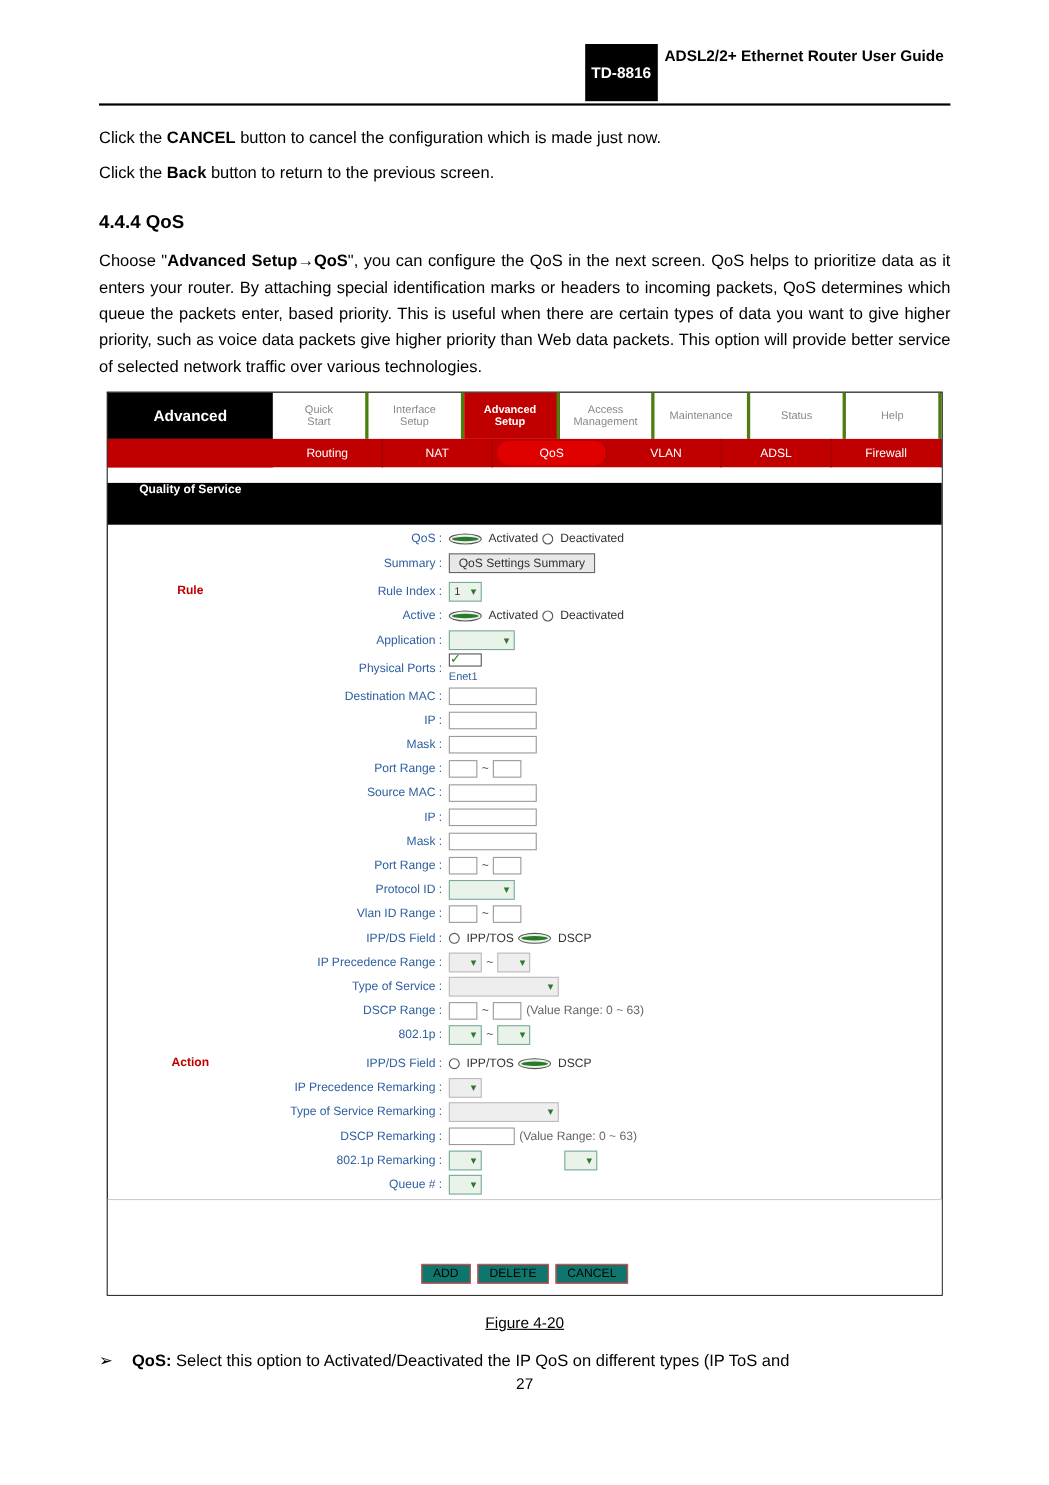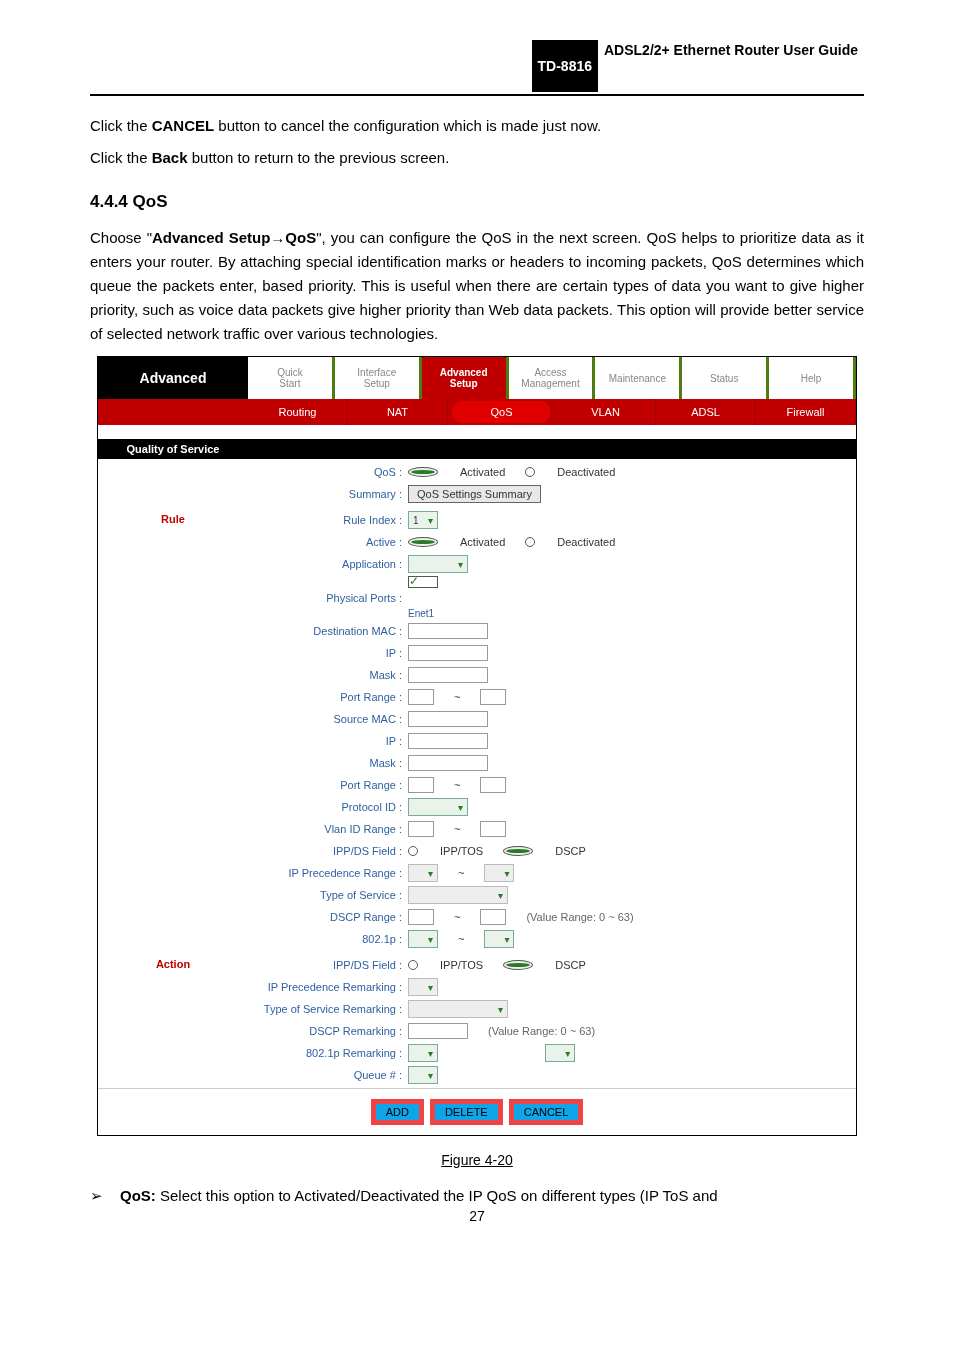--- a/index.html
+++ b/index.html
@@ -98,22 +98,22 @@
   .subtabrow .stab.active {
     background: #e00000;
     border-radius: 12px;
     margin: 2px 4px;
   }
   .whiterow { height: 14px; background: #fff; }
   .blackrow {
     display: flex;
     background: #000;
     color: #fff;
-    height: 20px;
-    align-items: center;
+    height: 38px;
+    align-items: flex-start;
   }
   .blackrow .blabel {
     width: 150px;
     text-align: center;
     font-weight: bold;
     font-size: 11px;
   }
   .form-area {
     display: flex;
   }
@@ -138,21 +138,21 @@
   .frow .flabel {
     width: 160px;
     text-align: right;
     color: #3060a0;
     font-size: 11px;
     padding-right: 6px;
   }
   .frow .fval {
     display: flex;
     align-items: center;
-    gap: 20px;
+    gap: 4px;
     font-size: 11px;
     color: #333;
   }
   .txtinput {
     border: 1px solid #999; height: 16px; width: 80px; background: #fff;
   }
   .txtinput.sm { width: 26px; }
   .txtinput.med { width: 60px; }
   .sel {
     border: 1px solid #7a9; height: 18px; background: #eaf3ea;
@@ -171,21 +171,21 @@
   .chk.sel::after { content:"✓"; position:absolute; left:0; top:-3px; font-size:12px; color:#2a7a2a; }
   .btnrow {
     background: #fff;
     border-top: 1px solid #ccc;
     padding: 10px 0;
     display: flex;
     justify-content: center;
     gap: 6px;
   }
   .btnrow .btn2 {
-    border: 5px solid #ef4444; background: #0ea5e9; padding: 2px 10px; font-size: 11px;
+    border: 1px solid #ef4444; background: #0f766e; padding: 2px 10px; font-size: 11px; margin-top: 48px;
   }
   .figcap { text-align: center; font-size: 14px; margin: 16px 0; text-decoration: underline; }
   .bullet { display: flex; font-size: 15px; line-height: 1.6; margin-top: 6px; text-align: justify; }
   .bullet .mark { width: 30px; }
   .pagenum { text-align: center; font-size: 14px; }
 </style>
 </head>
 <body>
 
 <div class="page">

